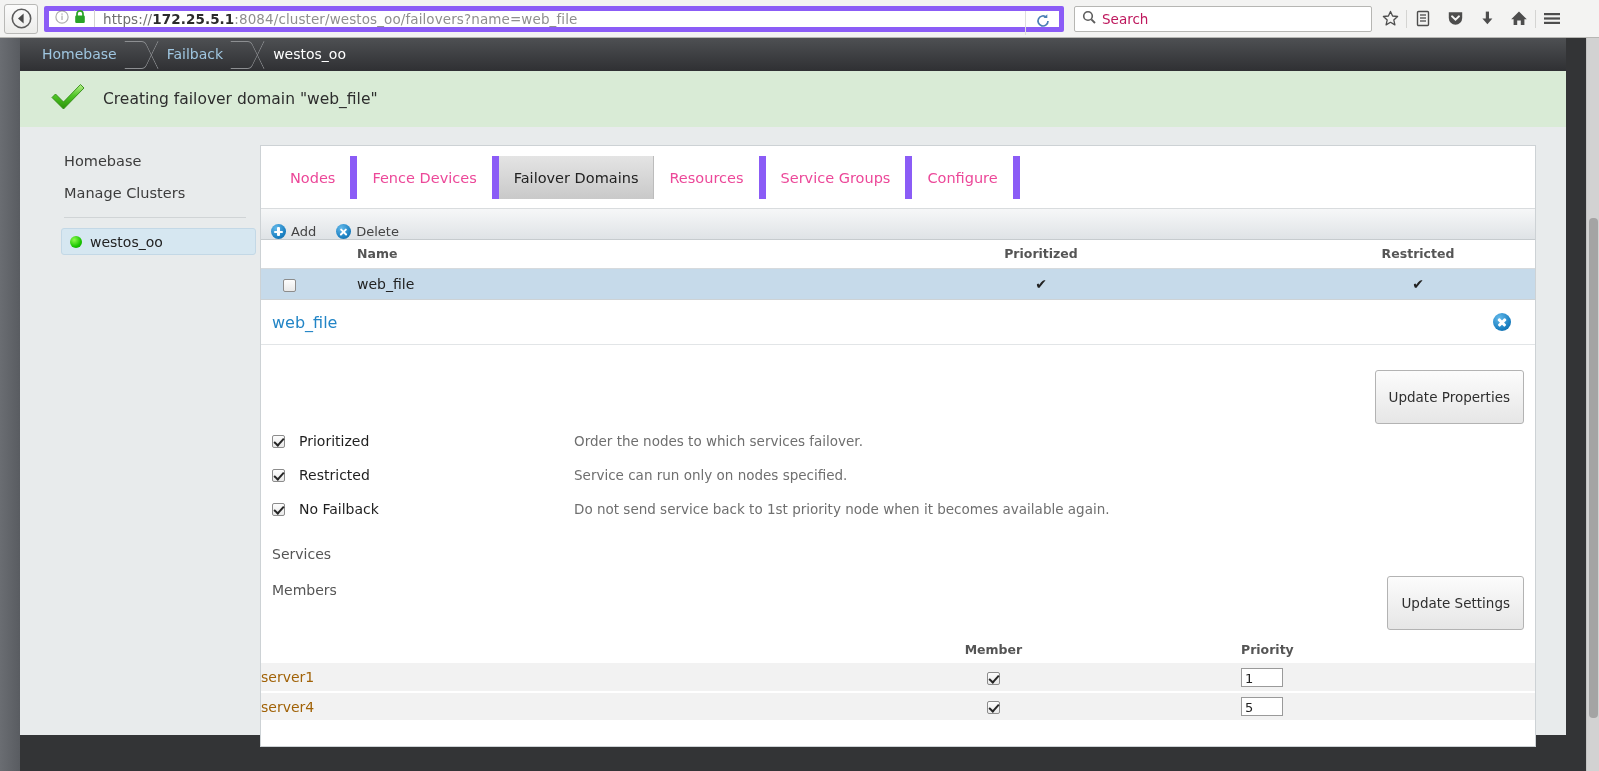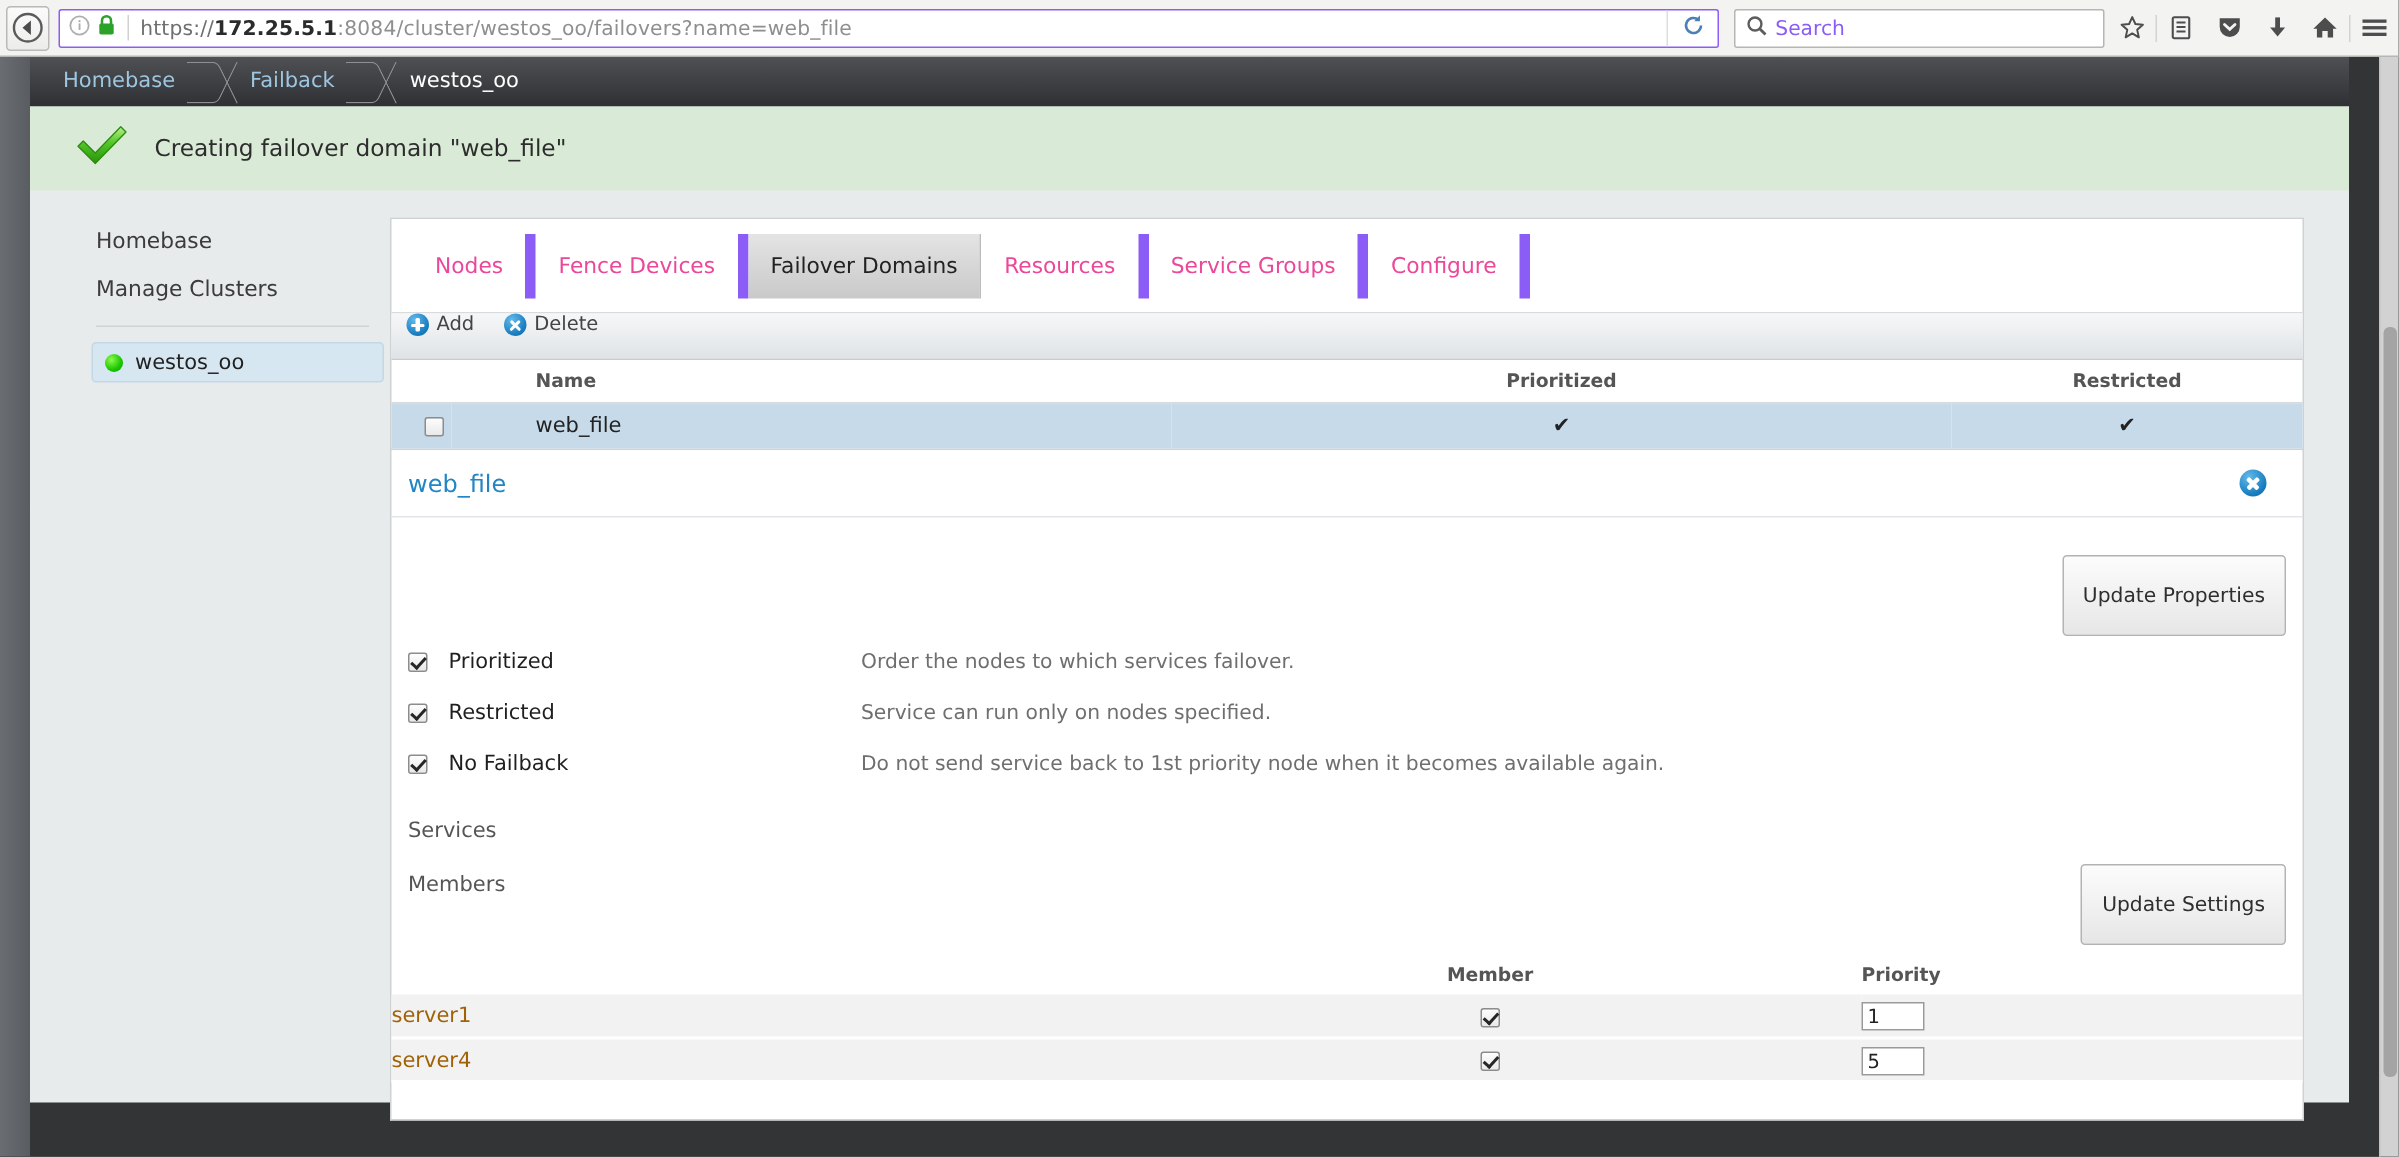--- a/index.html
+++ b/index.html
@@ -22,23 +22,23 @@
   .nav-back {
     width: 34px; height: 30px; margin-left: 4px;
     display: flex; align-items: center; justify-content: center;
     border: 1px solid #b9b9b7; border-radius: 3px;
     background: linear-gradient(#fbfbfb,#ececea);
   }
   .nav-back svg { display: block; }
 
   .urlbar {
     flex: 0 0 auto;
-    width: 1107px; height: 26px; margin-left: 6px;
+    width: 1020px; height: 26px; margin-left: 6px;
     background: #fff;
-    border: 1px solid #8b5cf6; border-radius: 2px;
+    border: 5px solid #8b5cf6; border-radius: 2px;
     display: flex; align-items: center;
     position: relative;
   }
   .urlbar .info-icon { margin-left: 6px; opacity: .55; }
   .urlbar .lock-icon { margin-left: 5px; }
   .urlbar .url-sep {
     width: 1px; height: 17px; background: #d2d2d0; margin: 0 8px;
   }
   .url-text {
     font-size: 13.5px; color: #8f8f8f; white-space: nowrap;
@@ -51,21 +51,21 @@
     display: flex; align-items: center; padding: 0 8px 0 9px;
     border-left: 1px solid #dedede;
   }
 
   .searchbar {
     width: 298px; height: 26px; margin-left: 10px;
     background: #fff; border: 1px solid #b6b6b3; border-radius: 2px;
     display: flex; align-items: center;
   }
   .searchbar .s-ico { margin: 0 6px 0 7px; }
-  .search-ph { font-size: 13.5px; color: #8b5cf6; }
+  .search-ph { font-size: 13.5px; color: #be185d; }
 
   .tb-icons { display: flex; align-items: center; margin-left: 10px; }
   .tb-icon {
     width: 32px; height: 30px;
     display: flex; align-items: center; justify-content: center;
   }
   .tb-div { width: 1px; height: 18px; background: #d4d4d2; }
   .tb-icons-right { margin-left: 2px; }
 
   
@@ -167,21 +167,21 @@
   .tab.first { border-left: none; }
   .tab.active {
     background: linear-gradient(#e4e4e4, #c9c9c9);
     color: #222; border-right: 1px solid #bcbcbc;
     margin: 10px 0 9px 0;
   }
 
   .toolbar {
     height: 31px; background: linear-gradient(#f6f7f8, #dfe3e6);
     border-bottom: 1px solid #c6cbce;
-    display: flex; align-items: flex-start; padding-left: 10px;
+    display: flex; align-items: flex-end; padding-left: 10px;
   }
   .tb-item { display: flex; align-items: center; margin-right: 20px; }
   .tb-item span.lbl { font-size: 13px; color: #444; margin-left: 5px; }
   .circ {
     width: 15px; height: 15px; border-radius: 50%;
     background: radial-gradient(circle at 35% 28%, #63b9ea, #1a7fc1 65%, #12649c);
     position: relative; flex: 0 0 15px;
   }
   .circ::before, .circ::after {
     content: ""; position: absolute; background: #fff; border-radius: 1px;

